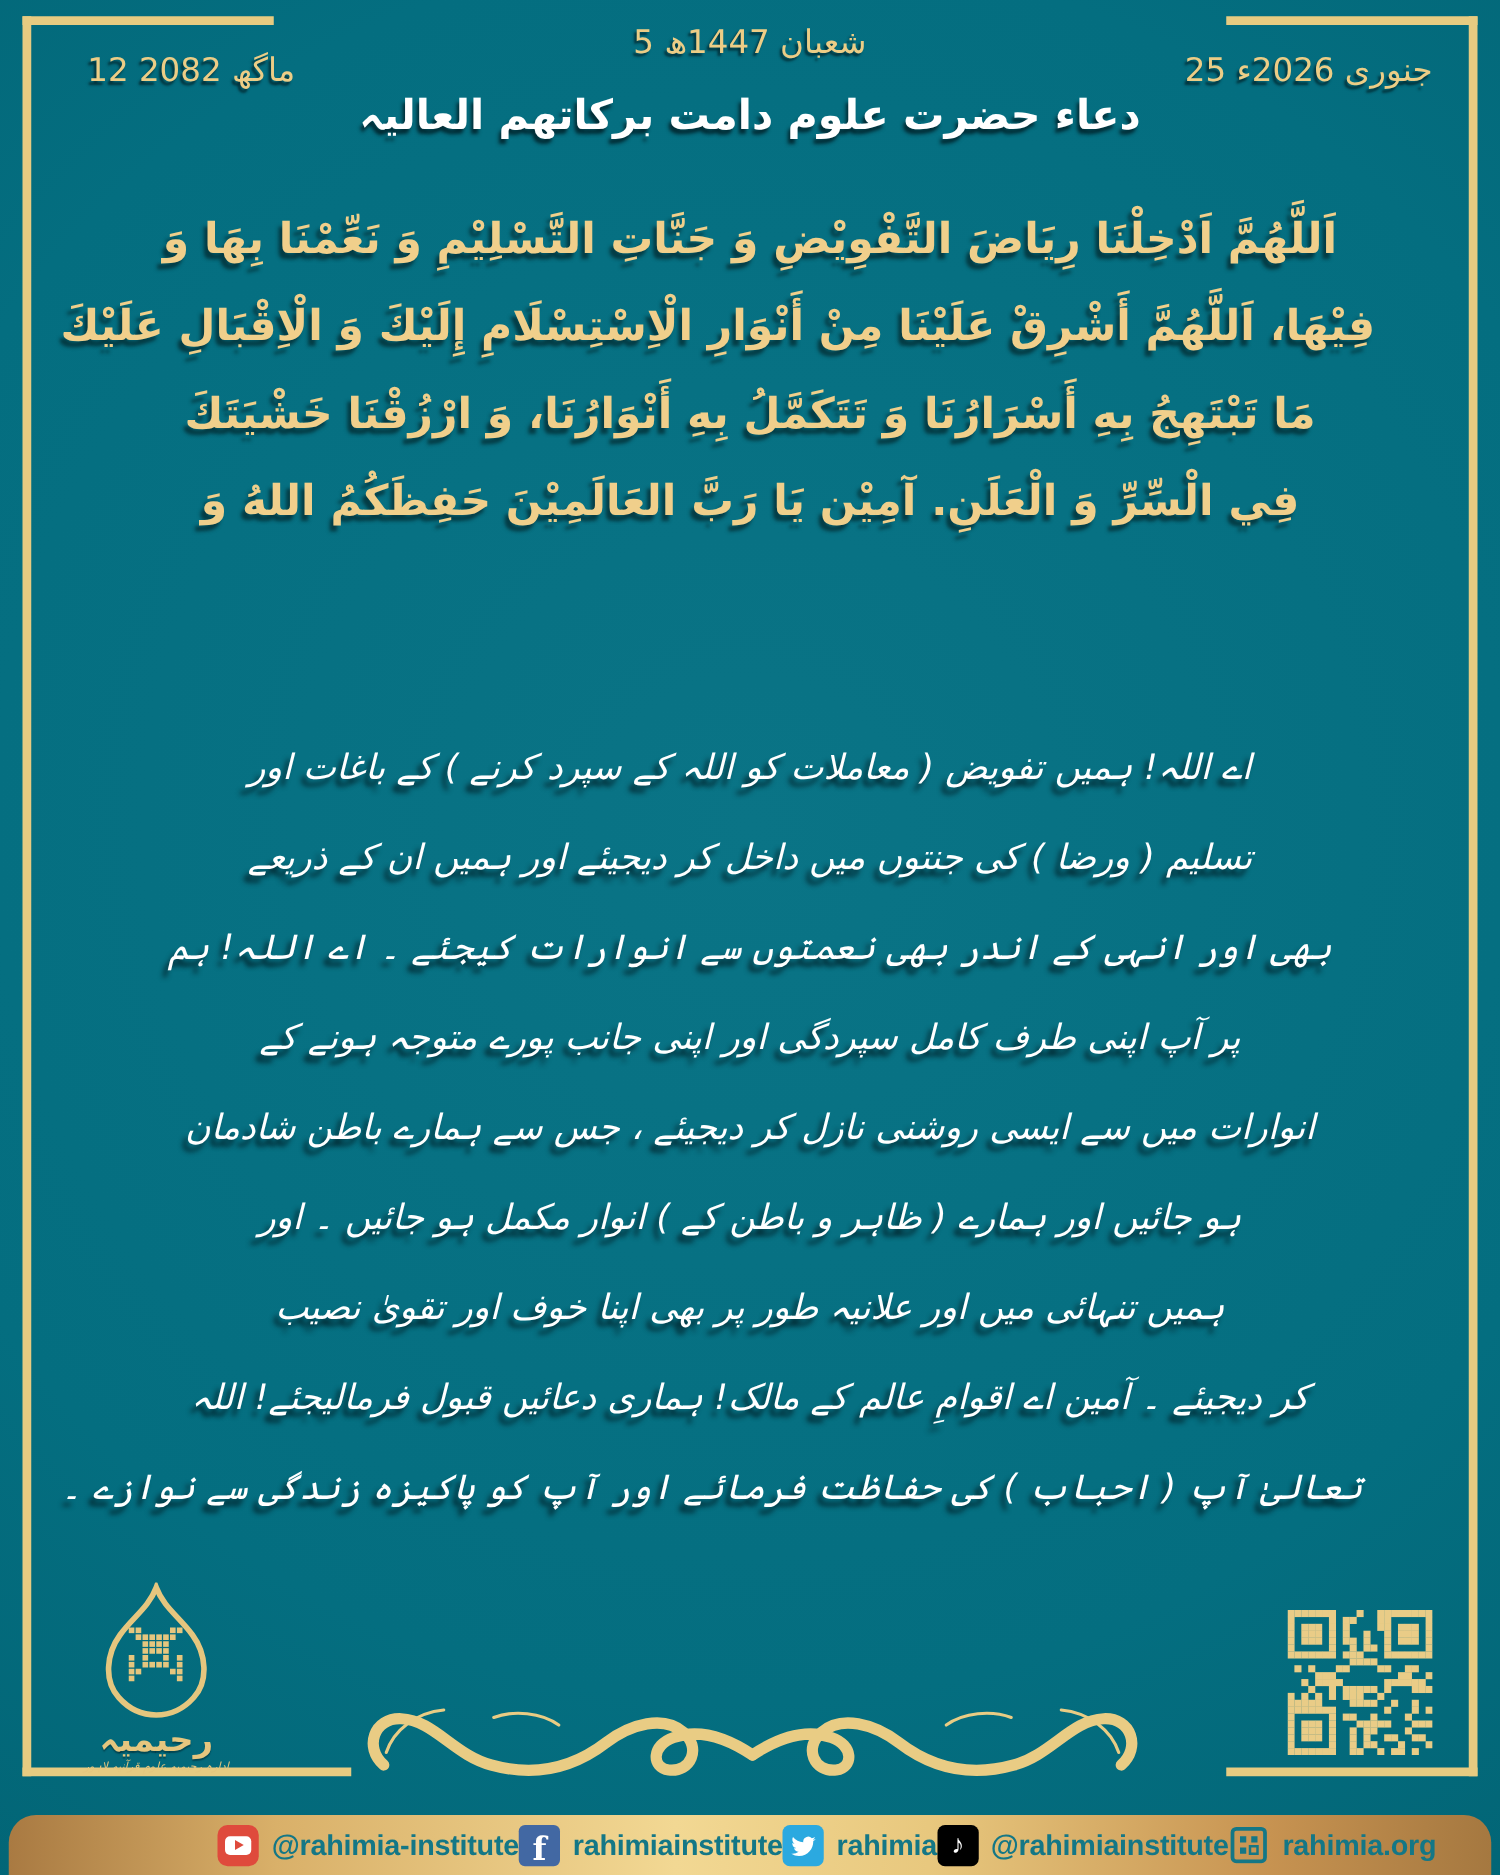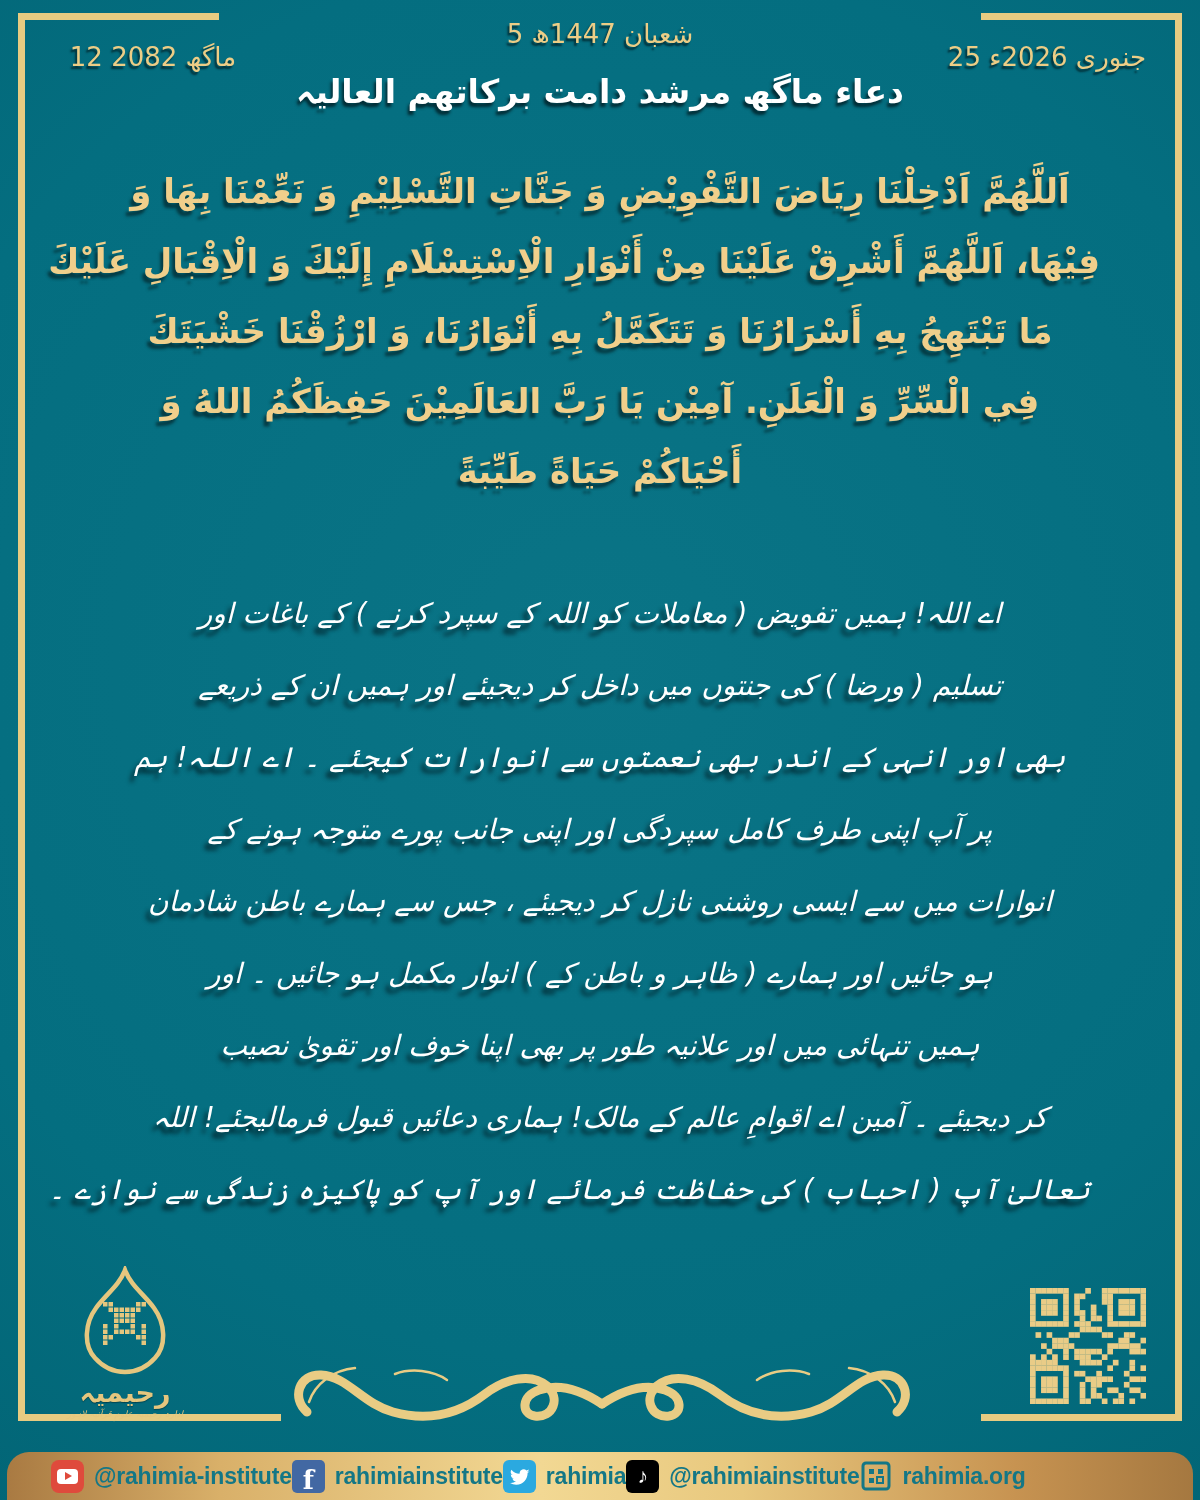--- a/index.html
+++ b/index.html
@@ -49,21 +49,21 @@
   .logo-subtitle{font-size:9px;line-height:13px;white-space:nowrap;letter-spacing:0.5px;font-style:italic;}
   
   .qr{position:absolute;left:1030px;top:1288px;width:116px;height:116px;}
   
   .flourish{position:absolute;left:287px;top:1352px;width:630px;height:85px;}
   
   .footer-bar{
     position:absolute;left:7px;top:1452px;width:1186px;height:48px;
     border-radius:22px 22px 0 0;
     background:linear-gradient(90deg,#a97a42 0%,#d9b069 18%,#f2d893 45%,#e8c87e 62%,#c79351 85%,#a57840 100%);
-    display:flex;align-items:center;justify-content:flex-start;
+    display:flex;align-items:center;justify-content:flex-end;
     padding:0 44px;box-sizing:border-box;
     font-family:"Liberation Sans",sans-serif;
   }
   .social-item{display:flex;align-items:center;gap:10px;}
   .social-label{
     font-size:23px;font-weight:600;color:#147786;letter-spacing:-0.2px;white-space:nowrap;
   }
   .sicon{width:33px;height:33px;display:flex;align-items:center;justify-content:center;flex:0 0 auto;}
   .yt{background:#df4a3c;border-radius:8px;}
   .yt-inner{width:21px;height:15px;background:#fff;border-radius:4px;
@@ -84,28 +84,27 @@
   <div class="frame fv-left"></div>
   <div class="frame fv-right"></div>
   <div class="frame fh-tl"></div>
   <div class="frame fh-tr"></div>
   <div class="frame fh-bl"></div>
   <div class="frame fh-br"></div>
 
   <div class="date date-left">12 ماگھ 2082</div>
   <div class="date date-center">5 شعبان 1447ھ</div>
   <div class="date date-right">25 جنوری 2026ء</div>
-  <div class="poster-title" dir="rtl">دعاء ماگھ مرشد دامت برکاتھم العالیہ</div>
+  <div class="poster-title" dir="rtl">دعاء حضرت علوم دامت برکاتھم العالیہ</div>
 
   <div class="arabic-block" dir="rtl">
     <div class="arabic-line">اَللَّهُمَّ اَدْخِلْنَا رِيَاضَ التَّفْوِيْضِ وَ جَنَّاتِ التَّسْلِيْمِ وَ نَعِّمْنَا بِهَا وَ</div>
     <div class="arabic-line">فِيْهَا، اَللَّهُمَّ أَشْرِقْ عَلَيْنَا مِنْ أَنْوَارِ الْاِسْتِسْلَامِ إِلَيْكَ وَ الْاِقْبَالِ عَلَيْكَ</div>
     <div class="arabic-line">مَا تَبْتَهِجُ بِهِ أَسْرَارُنَا وَ تَتَكَمَّلُ بِهِ أَنْوَارُنَا، وَ ارْزُقْنَا خَشْيَتَكَ</div>
     <div class="arabic-line">فِي الْسِّرِّ وَ الْعَلَنِ. آمِيْن يَا رَبَّ العَالَمِيْنَ حَفِظَكُمُ اللهُ وَ</div>
-    <div class="arabic-line">أَحْيَاكُمْ حَيَاةً طَيِّبَةً</div>
   </div>
 
   <div class="urdu-block" dir="rtl">
     <div class="urdu-line">اے اللہ! ہمیں تفویض ( معاملات کو اللہ کے سپرد کرنے ) کے باغات اور</div>
     <div class="urdu-line">تسلیم ( ورضا ) کی جنتوں میں داخل کر دیجیئے اور ہمیں ان کے ذریعے</div>
     <div class="urdu-line">بھی اور انہی کے اندر بھی نعمتوں سے انوارات کیجئے ۔ اے اللہ! ہم</div>
     <div class="urdu-line">پر آپ اپنی طرف کامل سپردگی اور اپنی جانب پورے متوجہ ہونے کے</div>
     <div class="urdu-line">انوارات میں سے ایسی روشنی نازل کر دیجیئے ، جس سے ہمارے باطن شادمان</div>
     <div class="urdu-line">ہو جائیں اور ہمارے ( ظاہر و باطن کے ) انوار مکمل ہو جائیں ۔ اور</div>
     <div class="urdu-line">ہمیں تنہائی میں اور علانیہ طور پر بھی اپنا خوف اور تقویٰ نصیب</div>

